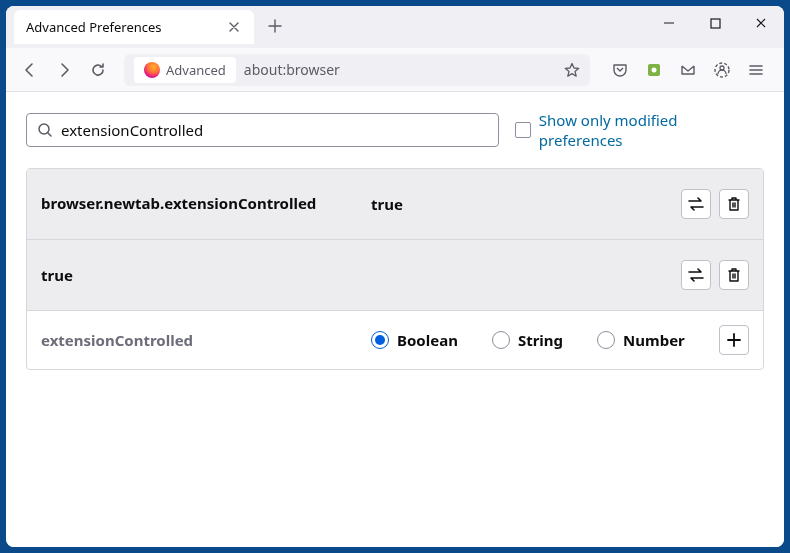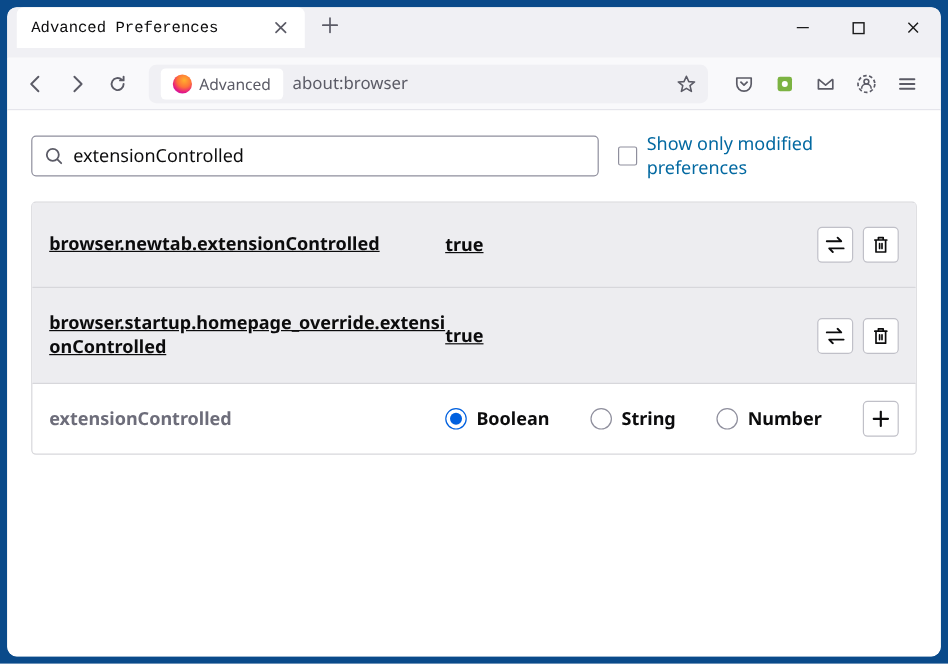--- a/index.html
+++ b/index.html
@@ -14,24 +14,23 @@
 .window {
   position: absolute; left: 6px; top: 6px; right: 6px; bottom: 6px;
   background: #fff;
   border-radius: 8px;
   overflow: hidden;
   display: flex; flex-direction: column;
 }
 .tabbar {
   height: 42px;
   background: #f0f0f4;
-  display: flex; align-items: flex-start;
+  display: flex; align-items: center;
   padding-left: 8px;
   position: relative;
-  font-family: Liberation Mono, monospace;
 }
 .tab {
   width: 240px; height: 34px;
   background: #fff;
   border-radius: 6px 6px 0 0;
   display: flex; align-items: center;
   padding: 0 12px;
   font-size: 13px;
 }
 .tab-title { flex: 1; }
@@ -100,21 +99,20 @@
   width: 16px; height: 16px; border: 1px solid #8f8f9d; border-radius: 2px; background: #fff;
 }
 .prefs-container {
   border: 1px solid #d7d7db; border-radius: 4px;
 }
 .pref-row {
   display: flex; align-items: center;
   padding: 20px 14px;
   border-bottom: 1px solid #d7d7db;
   min-height: 40px;
-  text-decoration: underline;
 }
 .pref-row.modified { background: #ededf0; font-weight: 700; }
 .pref-row:last-child { border-bottom: none; }
 .pref-name { width: 330px; font-size: 15px; word-break: break-word; line-height: 1.3; }
 .pref-value { font-size: 15px; flex: 1; }
 .pref-actions { display: flex; gap: 8px; }
 .action-btn {
   width: 30px; height: 30px; border: 1px solid #c0c0c8; border-radius: 4px;
   background: #fff; display: flex; align-items: center; justify-content: center;
   cursor: pointer;
@@ -257,21 +255,20 @@
               </svg>
           </div>
           <div class="action-btn">
             <svg width="14" height="16" viewBox="0 0 14 16">
                 <path d="M2 4 H12 M5 4 V2 H9 V4 M3 4 V14 H11 V4 M6 7 V11 M8 7 V11" fill="none" stroke="#0c0c0d" stroke-width="1.4" stroke-linecap="round" stroke-linejoin="round"></path>
               </svg>
           </div>
         </div>
       </div>
       <div class="pref-row modified">
-        <div class="pref-name">browser.startup.homepage_override.extensionControlled</div>
         <div class="pref-value">true</div>
         <div class="pref-actions">
           <div class="action-btn">
             <svg width="18" height="14" viewBox="0 0 18 14">
                 <path d="M2 4 H14 L11 1 M16 10 H4 L7 13" fill="none" stroke="#0c0c0d" stroke-width="1.6" stroke-linecap="round" stroke-linejoin="round"></path>
               </svg>
           </div>
           <div class="action-btn">
             <svg width="14" height="16" viewBox="0 0 14 16">
                 <path d="M2 4 H12 M5 4 V2 H9 V4 M3 4 V14 H11 V4 M6 7 V11 M8 7 V11" fill="none" stroke="#0c0c0d" stroke-width="1.4" stroke-linecap="round" stroke-linejoin="round"></path>

